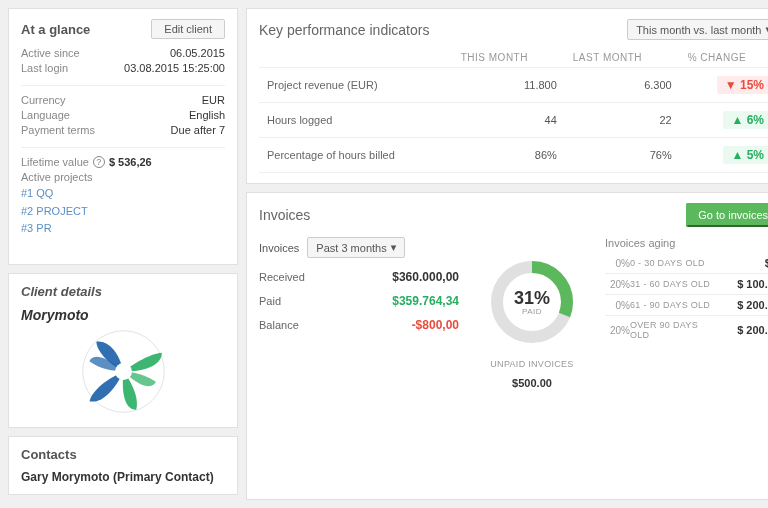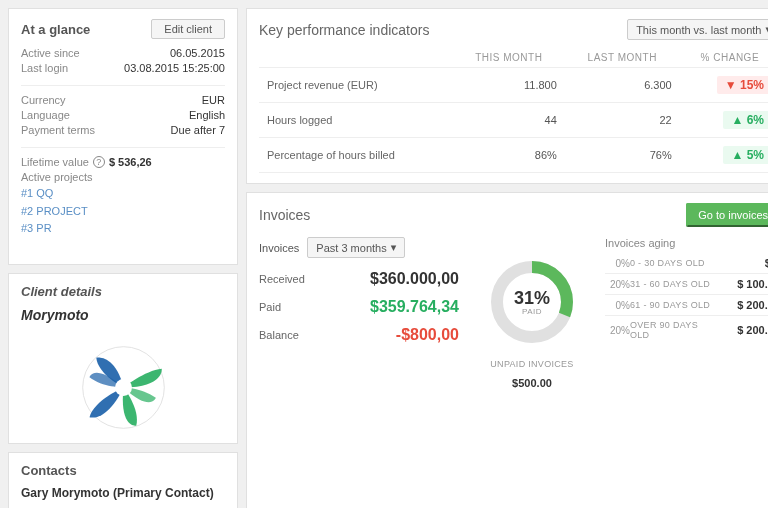--- a/index.html
+++ b/index.html
@@ -130,21 +130,21 @@
     }
     
     .client-details {
       margin-bottom: 8px;
       padding: 10px 12px;
       font-style: italic;
     }
     .client-name {
       font-size: 14px;
       font-weight: bold;
-      margin-bottom: 20px;
+      margin-bottom: 4px;
       color: #333;
     }
     .logo-container {
       width: 90px;
       height: 90px;
       margin: 0 auto;
       display: flex;
       align-items: center;
       justify-content: center;
     }
@@ -186,21 +186,21 @@
     }
     .kpi-table {
       width: 100%;
       border-collapse: collapse;
     }
     .kpi-table th {
       font-size: 10px;
       color: #999;
       font-weight: normal;
       padding: 4px 8px;
-      text-align: center;
+      text-align: left;
       border-bottom: 1px solid #eee;
       letter-spacing: 0.5px;
       text-transform: uppercase;
     }
     .kpi-table th:first-child {
       text-align: left;
     }
     .kpi-table td {
       padding: 8px 8px;
       border-bottom: 1px solid #eee;
@@ -270,21 +270,21 @@
       display: flex;
       justify-content: space-between;
       align-items: center;
       margin-bottom: 10px;
     }
     .invoice-row-label {
       font-size: 11px;
       color: #666;
     }
     .invoice-row-value {
-      font-size: 16px;
+      font-size: 12px;
       font-weight: bold;
       color: #333;
     }
     .invoice-row-value.paid {
       color: #27ae60;
     }
     .invoice-row-value.negative {
       color: #e74c3c;
     }
     

